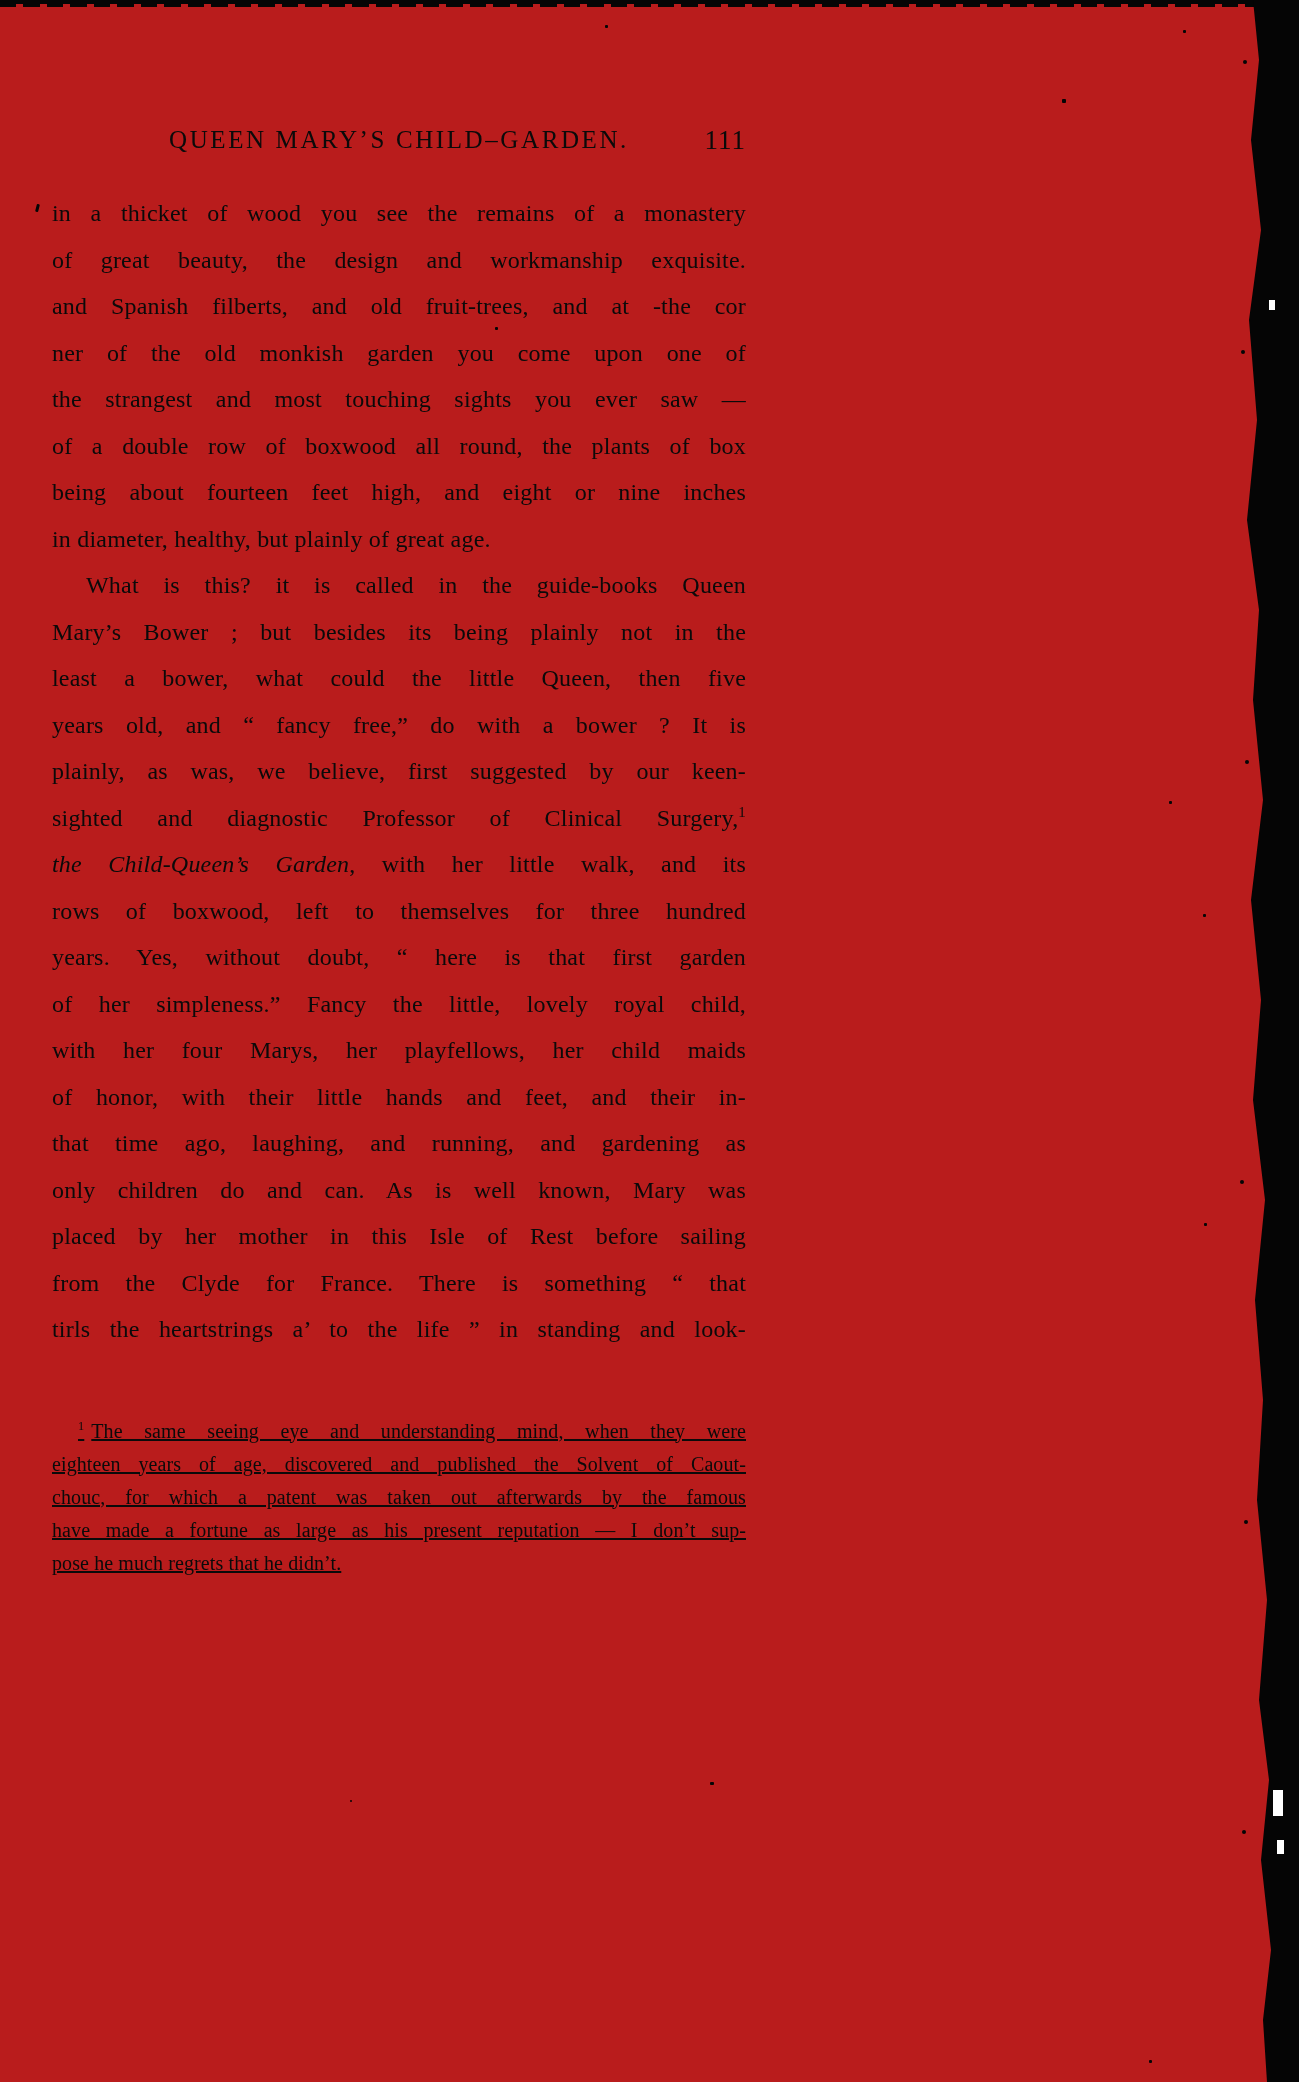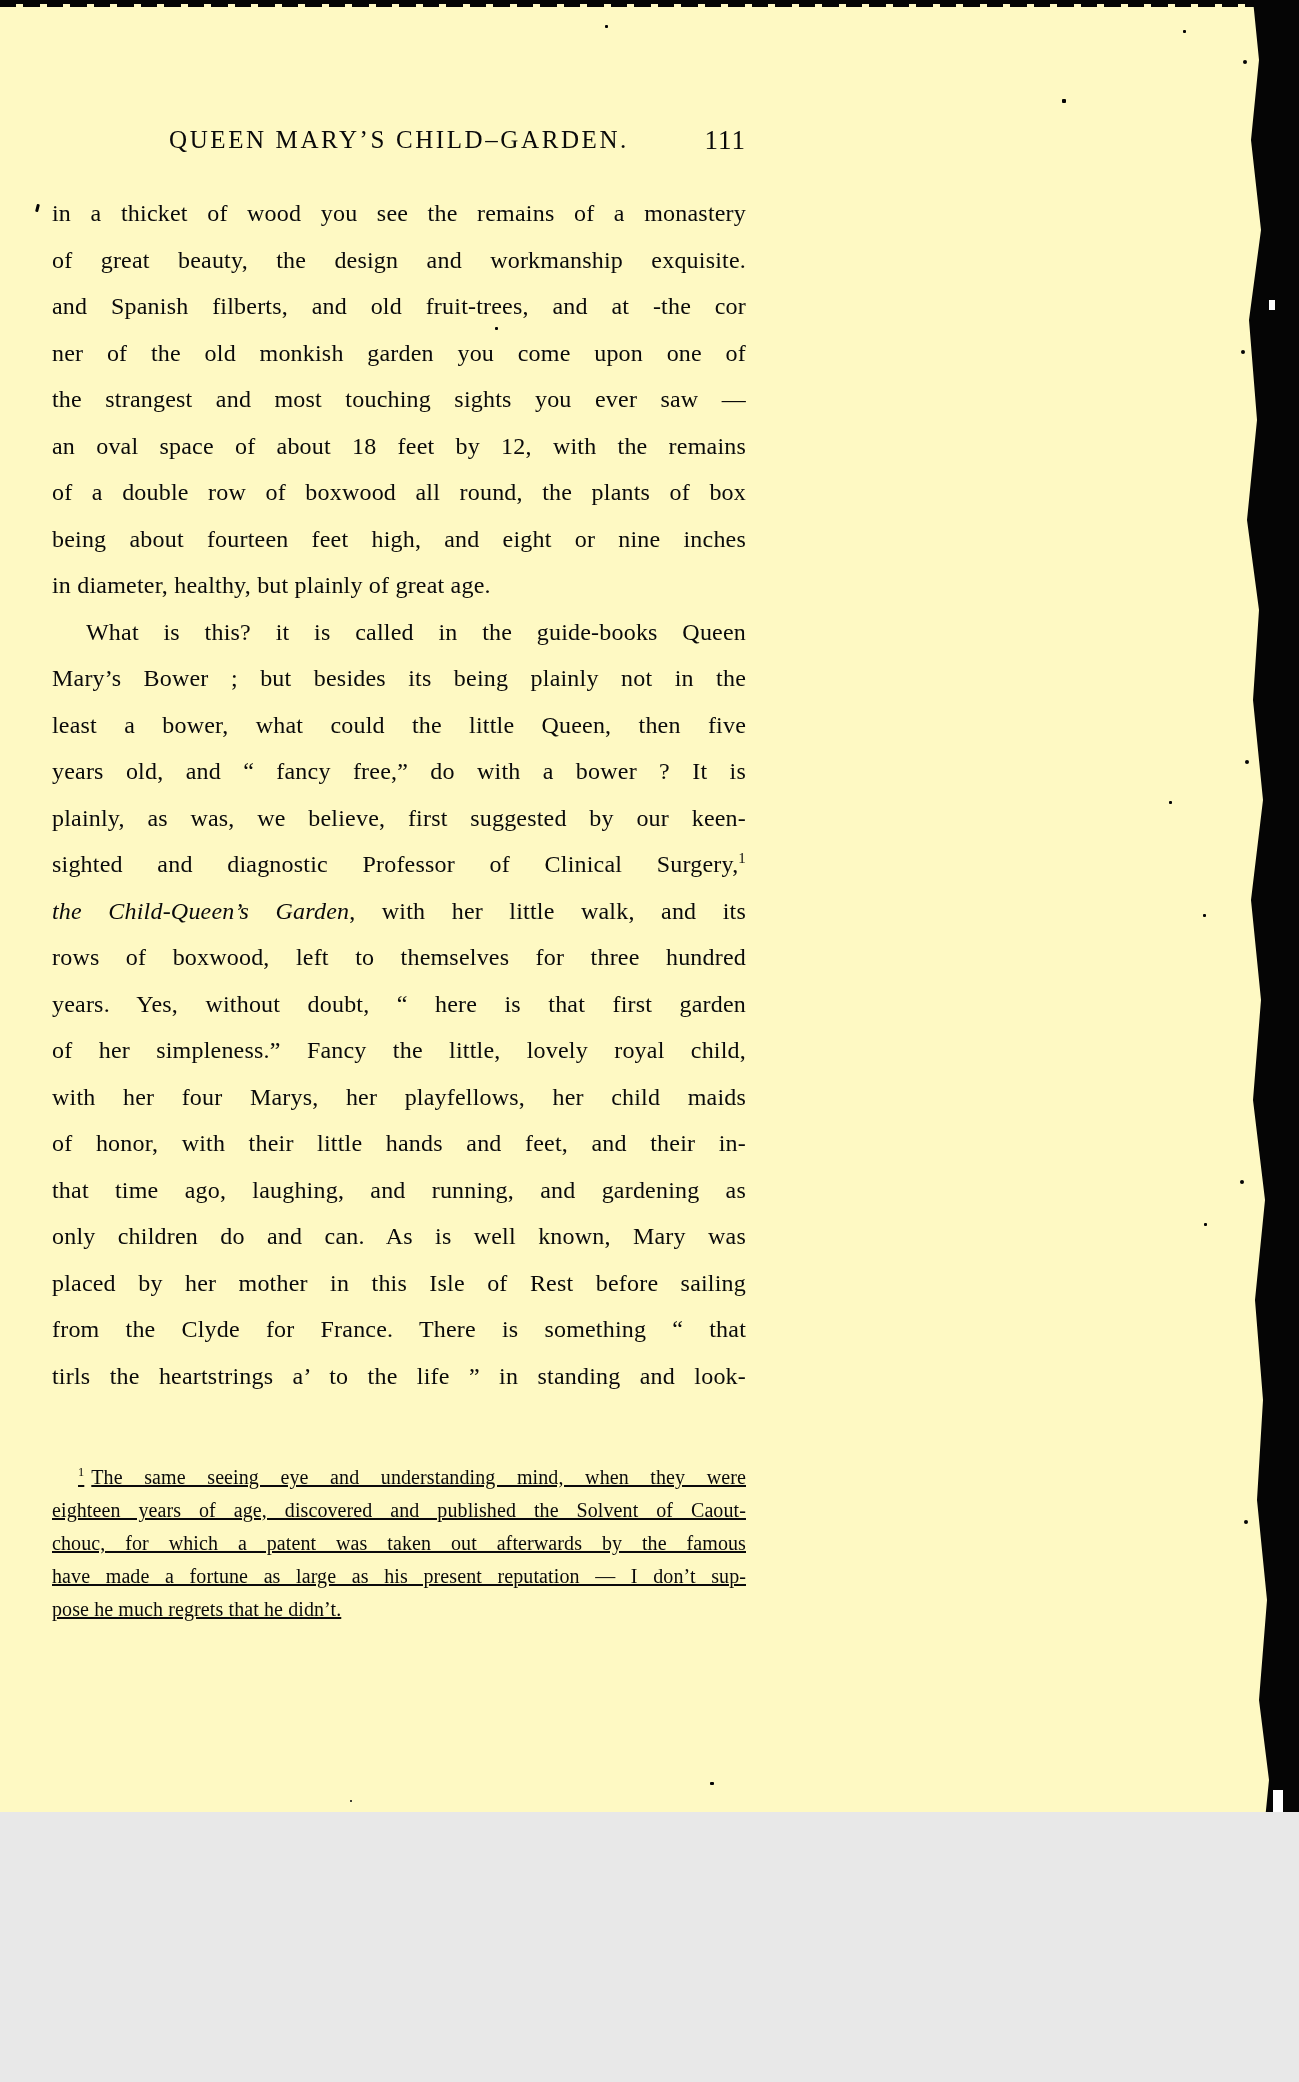--- a/index.html
+++ b/index.html
@@ -1,19 +1,19 @@
 <!DOCTYPE html>
 <html><head>
 <meta charset="utf-8">
 <style>
   html,body{margin:0;padding:0;background:#e8e8e8;}
   .sheet{
     position:relative;
-    width:1299px;height:1812px;
-    background:#fef9c3;
+    width:1299px;height:2082px;
+    background:#b91c1c;
     overflow:hidden;
     font-family:"Liberation Serif","DejaVu Serif",serif;
     color:#0a0a0a;
   }
   
   .topband{position:absolute;left:0;top:0;width:100%;height:4px;background:#050505;}
   .topband2{position:absolute;left:0;top:4px;width:100%;height:3px;
     background:repeating-linear-gradient(90deg,#050505 0 16px,transparent 16px 23px,#050505 23px 40px,transparent 40px 47px);}
   .rightband{position:absolute;top:0;right:0;width:60px;height:2082px;}
   .speck{position:absolute;background:#050505;border-radius:1px;}
@@ -76,21 +76,20 @@
   </div>
 
   <div class="col bodytext">
 
     <div>
       <div class="line j">in a thicket of wood you see the remains of a monastery</div>
       <div class="line j">of great beauty, the design and workmanship exquisite.</div>
       <div class="line j">and Spanish filberts, and old fruit-trees, and at -the cor</div>
       <div class="line j">ner of the old monkish garden you come upon one of</div>
       <div class="line j">the strangest and most touching sights you ever saw —</div>
-      <div class="line j">an oval space of about 18 feet by 12, with the remains</div>
       <div class="line j">of a double row of boxwood all round, the plants of box</div>
       <div class="line j">being about fourteen feet high, and eight or nine inches</div>
       <div class="line">in diameter, healthy, but plainly of great age.</div>
     </div>
 
     <div>
       <div class="line j indent">What is this? it is called in the guide-books Queen</div>
       <div class="line j">Mary’s Bower ; but besides its being plainly not in the</div>
       <div class="line j">least a bower, what could the little Queen, then five</div>
       <div class="line j">years old, and “ fancy free,” do with a bower ? It is</div>

